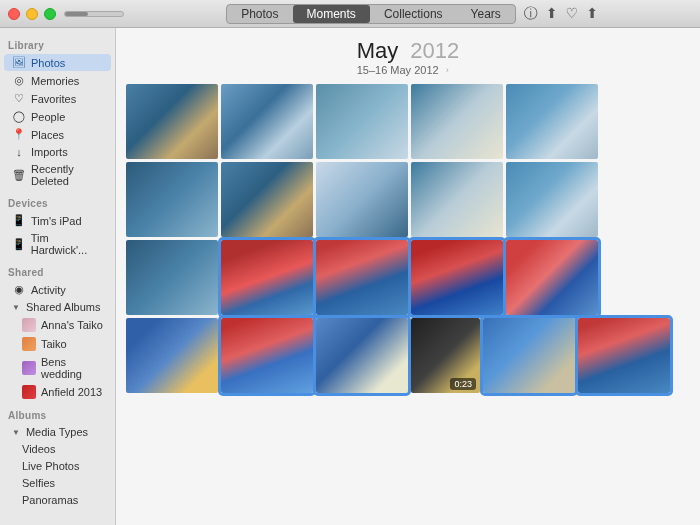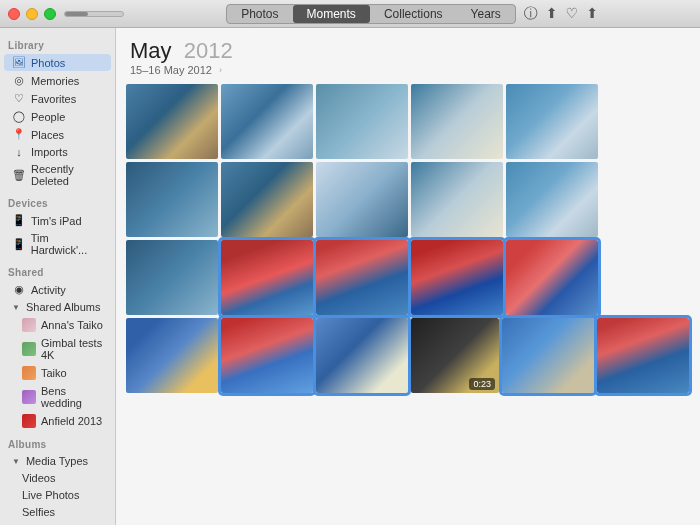--- a/index.html
+++ b/index.html
@@ -165,21 +165,21 @@
     .content-subtitle {
       font-size: 11px;
       color: #666;
       display: flex;
       align-items: center;
       gap: 7px;
     }
     .content-subtitle .chevron { font-size: 9px; color: #aaa; }
     .top-bar {
       display: flex;
-      justify-content: flex-start;
+      justify-content: center;
       align-items: flex-start;
     }
     .selection-info {
       font-size: 11px;
       color: #555;
       text-align: right;
     }
     .selection-info .showing {
       color: #888;
     }
@@ -315,24 +315,20 @@
       <span class="icon">◉</span>
       <span class="label">Activity</span>
     </div>
     <div class="sidebar-item">
       <span class="sidebar-triangle">▼</span>
       <span class="label">Shared Albums</span>
     </div>
     <div class="sidebar-item indent">
       <span class="shared-album-thumb" style="background:linear-gradient(135deg,#d4a0b0,#e8c8d0);"></span>
       <span class="label">Anna's Taiko</span>
-    </div>
-    <div class="sidebar-item indent">
-      <span class="shared-album-thumb" style="background:linear-gradient(135deg,#60a060,#80c080);"></span>
-      <span class="label">Gimbal tests 4K</span>
     </div>
     <div class="sidebar-item indent">
       <span class="shared-album-thumb" style="background:linear-gradient(135deg,#e08040,#f0a060);"></span>
       <span class="label">Taiko</span>
     </div>
     <div class="sidebar-item indent">
       <span class="shared-album-thumb" style="background:linear-gradient(135deg,#a060c0,#c090e0);"></span>
       <span class="label">Bens wedding</span>
     </div>
     <div class="sidebar-item indent">
@@ -389,21 +385,21 @@
           <div class="photo-thumb p4" style="width: 92px; height: 75px;"></div>
           <div class="photo-thumb p5" style="width: 92px; height: 75px;"></div>
           <div class="photo-thumb p6" style="width: 92px; height: 75px;"></div>
           <div class="photo-thumb p7 selected" style="width: 92px; height: 75px;"></div>
           <div class="photo-thumb p8 selected" style="width: 92px; height: 75px;"></div>
           <div class="photo-thumb p10 selected" style="width: 92px; height: 75px;"></div>
           <div class="photo-thumb p11 selected" style="width: 92px; height: 75px;"></div>
           <div class="photo-thumb p12" style="width: 92px; height: 75px;"></div>
           <div class="photo-thumb p13 selected" style="width: 92px; height: 75px;"></div>
           <div class="photo-thumb p14 selected" style="width: 92px; height: 75px;"></div>
-          <div class="photo-thumb p15" style="width: 88px; height: 75px;">
+          <div class="photo-thumb p15" style="width: 69px; height: 75px;">
             <div class="duration-badge">0:23</div>
           </div>
           <div class="photo-thumb p16 selected" style="width: 92px; height: 75px;"></div>
           <div class="photo-thumb p8 selected" style="width: 92px; height: 75px;"></div>
         </div>
     </div>
   </div>
 </div>
 
 </body></html>

